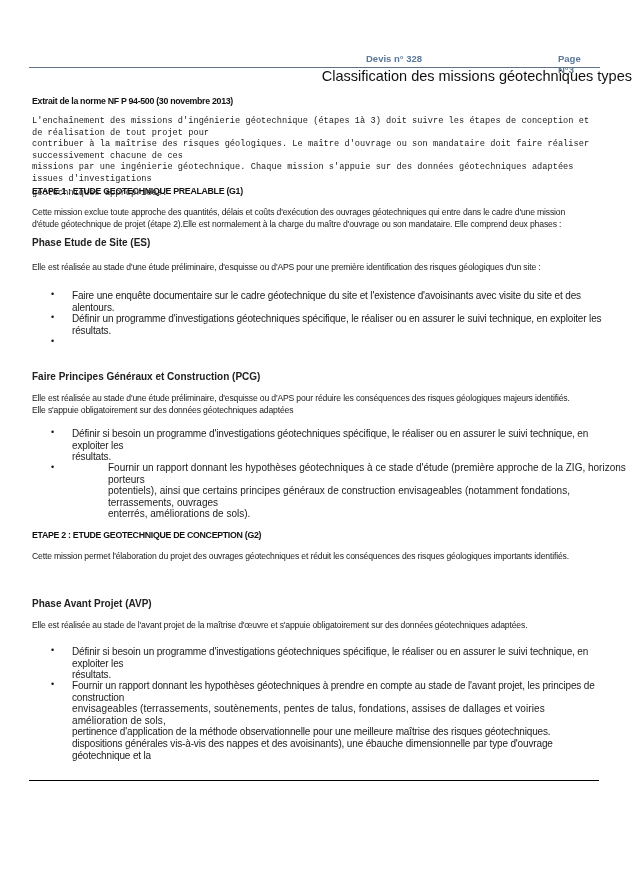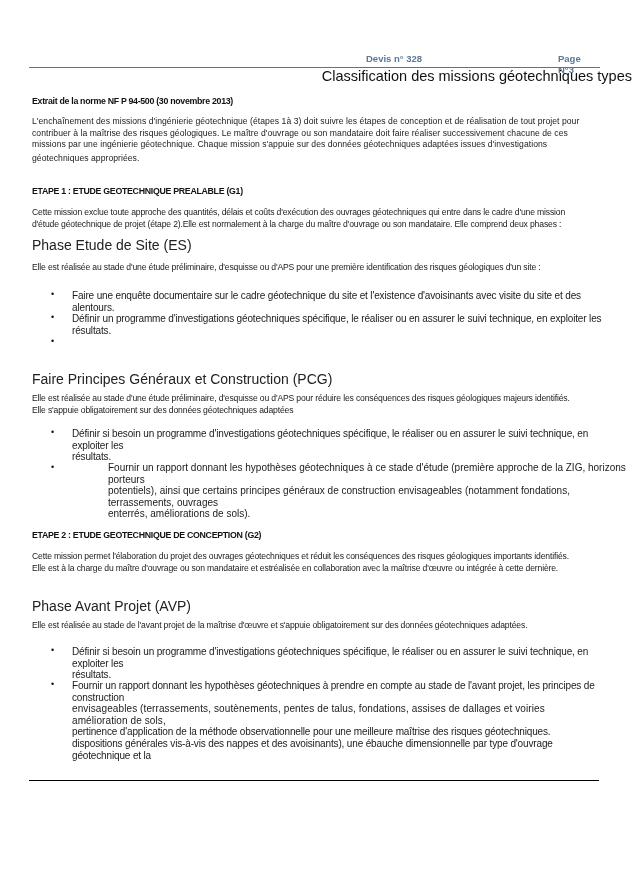--- a/index.html
+++ b/index.html
@@ -7,23 +7,23 @@
            font-family: "Liberation Sans", sans-serif; color: #111; }
     .page { position: absolute; left: 0; top: 0; width: 520px; height: 888px; }
     .hdr { position: absolute; top: 53px; font-size: 9.5px; font-weight: bold; color: #5a7898; }
     .hdr-devis { left: 366px; }
     .hdr-page { left: 558px; }
     .hdr-line { position: absolute; left: 29px; top: 67px; width: 571px; height: 1px; background: #5f7488; }
     .title { position: absolute; left: 0; width: 632px; top: 68px; text-align: right;
              font-size: 14.5px; color: #111; }
     .abs { position: absolute; left: 32px; width: 570px; }
     .t { font-size: 8.6px; line-height: 11.6px; color: #1a1a1a; letter-spacing: -0.15px; }
-    .t.loose { letter-spacing: 0.05px; }
+    .t.loose { letter-spacing: 0.05px; font-family: Liberation Mono, monospace; }
     .b { font-size: 8.8px; font-weight: bold; color: #111; letter-spacing: -0.3px; }
-    .ph { font-size: 14px; font-weight: normal; color: #222; }
+    .ph { font-size: 10px; font-weight: bold; color: #222; }
     .bullet { position: absolute; left: 51px; font-size: 9px; }
     .btext { position: absolute; left: 72px; width: 530px; font-size: 10px; line-height: 11.6px; color: #1a1a1a; letter-spacing: -0.15px; }
     .foot-line { position: absolute; left: 29px; top: 780px; width: 570px; height: 1px; background: #000; }
   </style>
 </head>
 <body>
 
 <div class="page">
 
   <div class="hdr hdr-devis">Devis n° 328</div>
@@ -77,21 +77,20 @@
   <div class="bullet" style="top:462px">•</div>
   <div class="btext loose" style="top:462px; letter-spacing:0px;margin-left:36px;">
     <div>Fournir un rapport donnant les hypothèses géotechniques à ce stade d'étude (première approche de la ZIG, horizons porteurs</div>
     <div>potentiels), ainsi que certains principes généraux de construction envisageables (notamment fondations, terrassements, ouvrages</div>
     <div>enterrés, améliorations de sols).</div>
   </div>
 
   <div class="abs b" style="top:530px">ETAPE 2 : ETUDE GEOTECHNIQUE DE CONCEPTION (G2)</div>
   <div class="abs t" style="top:551px">
     <div>Cette mission permet l'élaboration du projet des ouvrages géotechniques et réduit les conséquences des risques géologiques importants identifiés.</div>
-    <div>Elle est  à la charge du maître d'ouvrage ou son mandataire et estréalisée en collaboration avec la maîtrise d'œuvre ou intégrée à cette dernière.</div>
   </div>
 
   <div class="abs ph" style="top:598px">Phase Avant Projet (AVP)</div>
   <div class="abs t" style="top:620px">Elle est réalisée au stade de l'avant projet de la maîtrise d'œuvre et s'appuie obligatoirement sur des données géotechniques adaptées.</div>
 
   <div class="bullet" style="top:645px">•</div>
   <div class="btext" style="top:646px">
     <div>Définir si besoin un programme d'investigations géotechniques spécifique, le réaliser ou en assurer le suivi technique, en exploiter les</div>
     <div>résultats.</div>
   </div>

